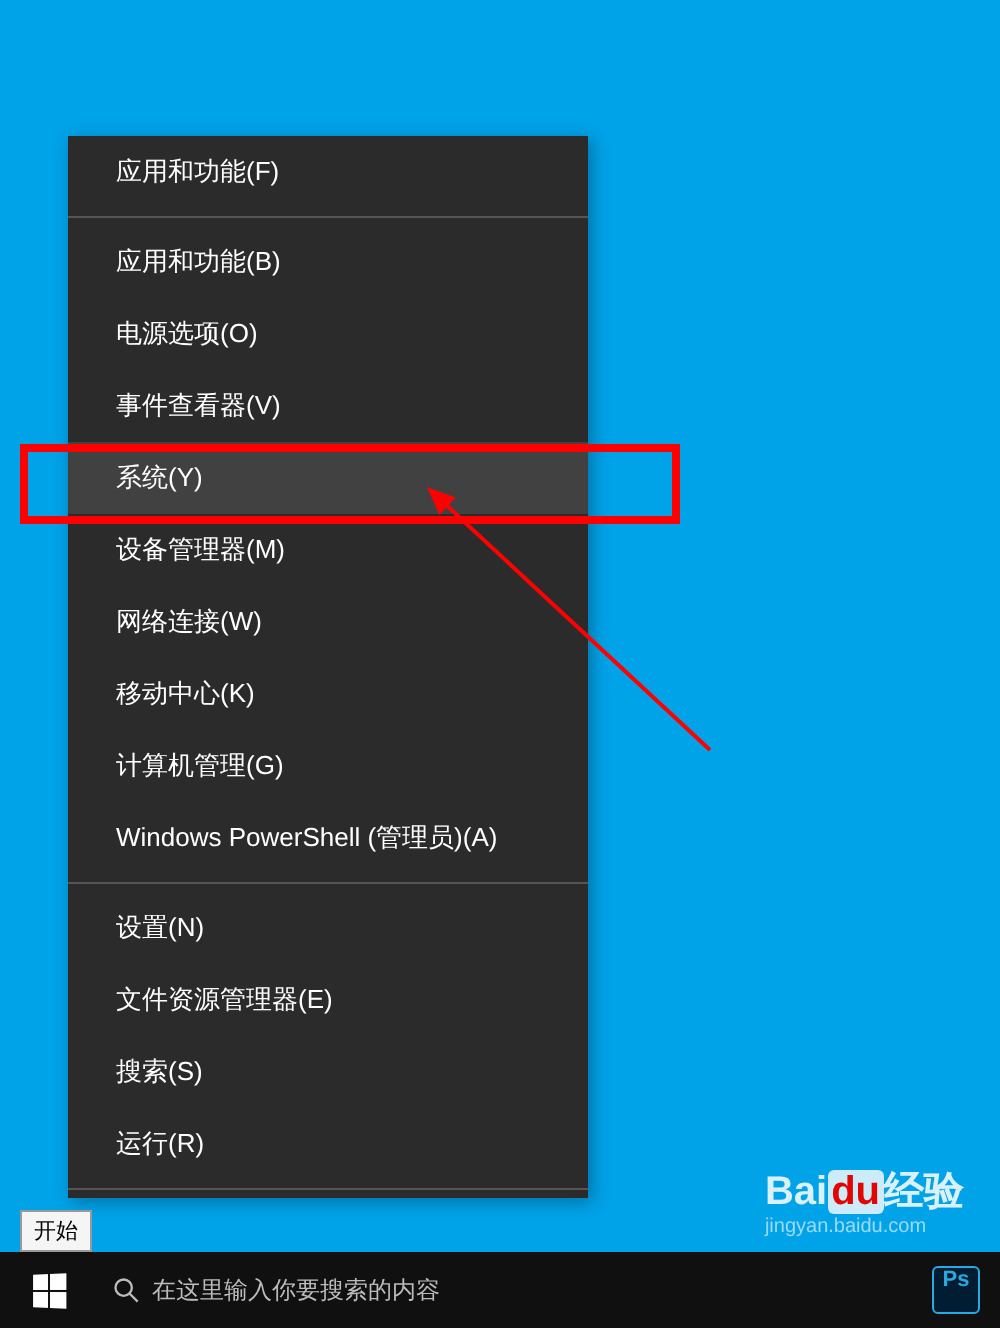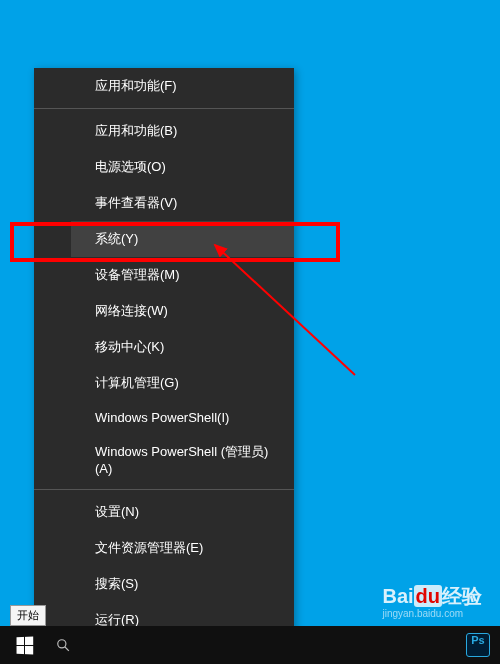--- a/index.html
+++ b/index.html
@@ -23,21 +23,20 @@
       flex-direction: column;
       box-shadow: 2px 2px 8px rgba(0,0,0,0.3);
     }
     .menu-item {
       padding: 9px 24px;
       cursor: default;
       display: flex;
       justify-content: space-between;
       align-items: center;
       position: relative;
-      margin-left: 37px;
     }
     .menu-item.hovered { background: #414141; }
     .separator {
       height: 1px;
       background: #555;
       margin: 4px 0;
     }
     .highlight-box {
       position: absolute;
       left: 10px;
@@ -171,23 +170,20 @@
   <div class="menu-item">
       <span>网络连接(W)</span>
     </div>
   <div class="menu-item">
       <span>移动中心(K)</span>
     </div>
   <div class="menu-item">
       <span>计算机管理(G)</span>
     </div>
   <div class="menu-item">
-      <span>Windows PowerShell(I)</span>
-    </div>
-  <div class="menu-item">
       <span>Windows PowerShell (管理员)(A)</span>
     </div>
   <div class="separator"></div>
   <div class="menu-item">
       <span>设置(N)</span>
     </div>
   <div class="menu-item">
       <span>文件资源管理器(E)</span>
     </div>
   <div class="menu-item">
@@ -227,20 +223,21 @@
         <div></div>
         <div></div>
         <div></div>
     </div>
   </div>
   <div class="taskbar-search">
     <svg class="search-icon-svg" viewBox="0 0 24 24">
         <circle cx="10" cy="10" r="7"></circle>
         <line x1="15" y1="15" x2="22" y2="22"></line>
       </svg>
+    <span>在这里输入你要搜索的内容</span>
   </div>
 </div>
 
 <div class="tray">
   <div class="ps-icon">
     <span>Ps</span>
   </div>
 </div>
 
 </body></html>

